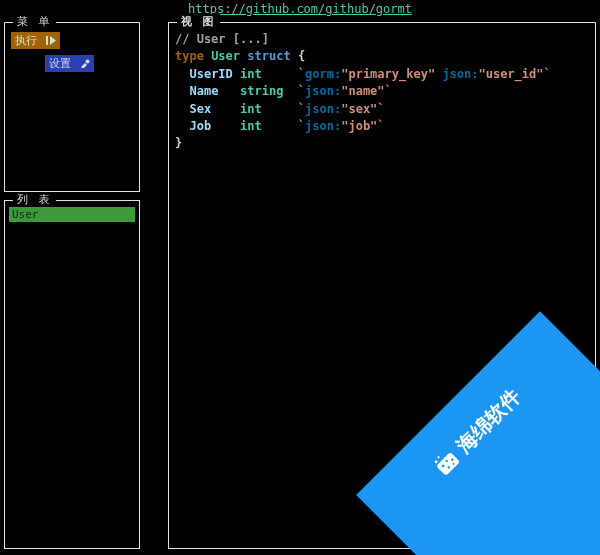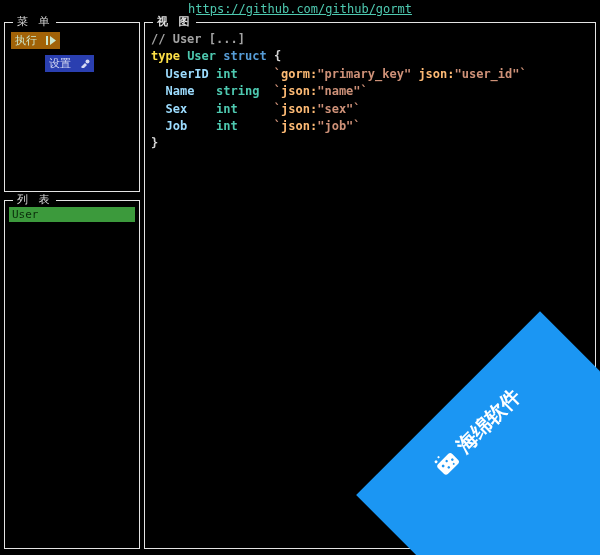--- a/index.html
+++ b/index.html
@@ -19,20 +19,21 @@
   }
   .top-link a {
     color: #4ec9b0;
     text-decoration: underline;
     font-size: 12px;
   }
   .main-layout {
     display: flex;
     height: calc(100% - 20px);
     padding: 2px;
+    gap: 24px;
   }
   .left-col {
     width: 140px;
     display: flex;
     flex-direction: column;
   }
   .panel {
     border: 1px solid #e4e4e4;
     margin: 2px;
     position: relative;
@@ -95,27 +96,27 @@
   }
   
   .code-view {
     font-family: "Consolas", "Monaco", monospace;
     font-size: 12px;
     line-height: 1.45;
     white-space: pre;
     color: #c4c4c4;
   }
   .c-comment { color: #a3a3a3; }
-  .c-keyword { color: #fde047; }
+  .c-keyword { color: #a16207; }
   .c-type    { color: #4ec9b0; }
   .c-keyword2{ color: #569cd6; }
   .c-ident   { color: #9cdcfe; }
   .c-builtin { color: #4ec9b0; }
   .c-tag     { color: #ce9178; }
-  .c-tagkey  { color: #fdba74; }
+  .c-tagkey  { color: #0369a1; }
   .c-punc    { color: #d4d4d4; }
   
   .watermark {
     position: absolute;
     right: -70px;
     bottom: -70px;
     width: 260px;
     height: 260px;
     transform: rotate(-45deg);
     background: #1b96f3;

